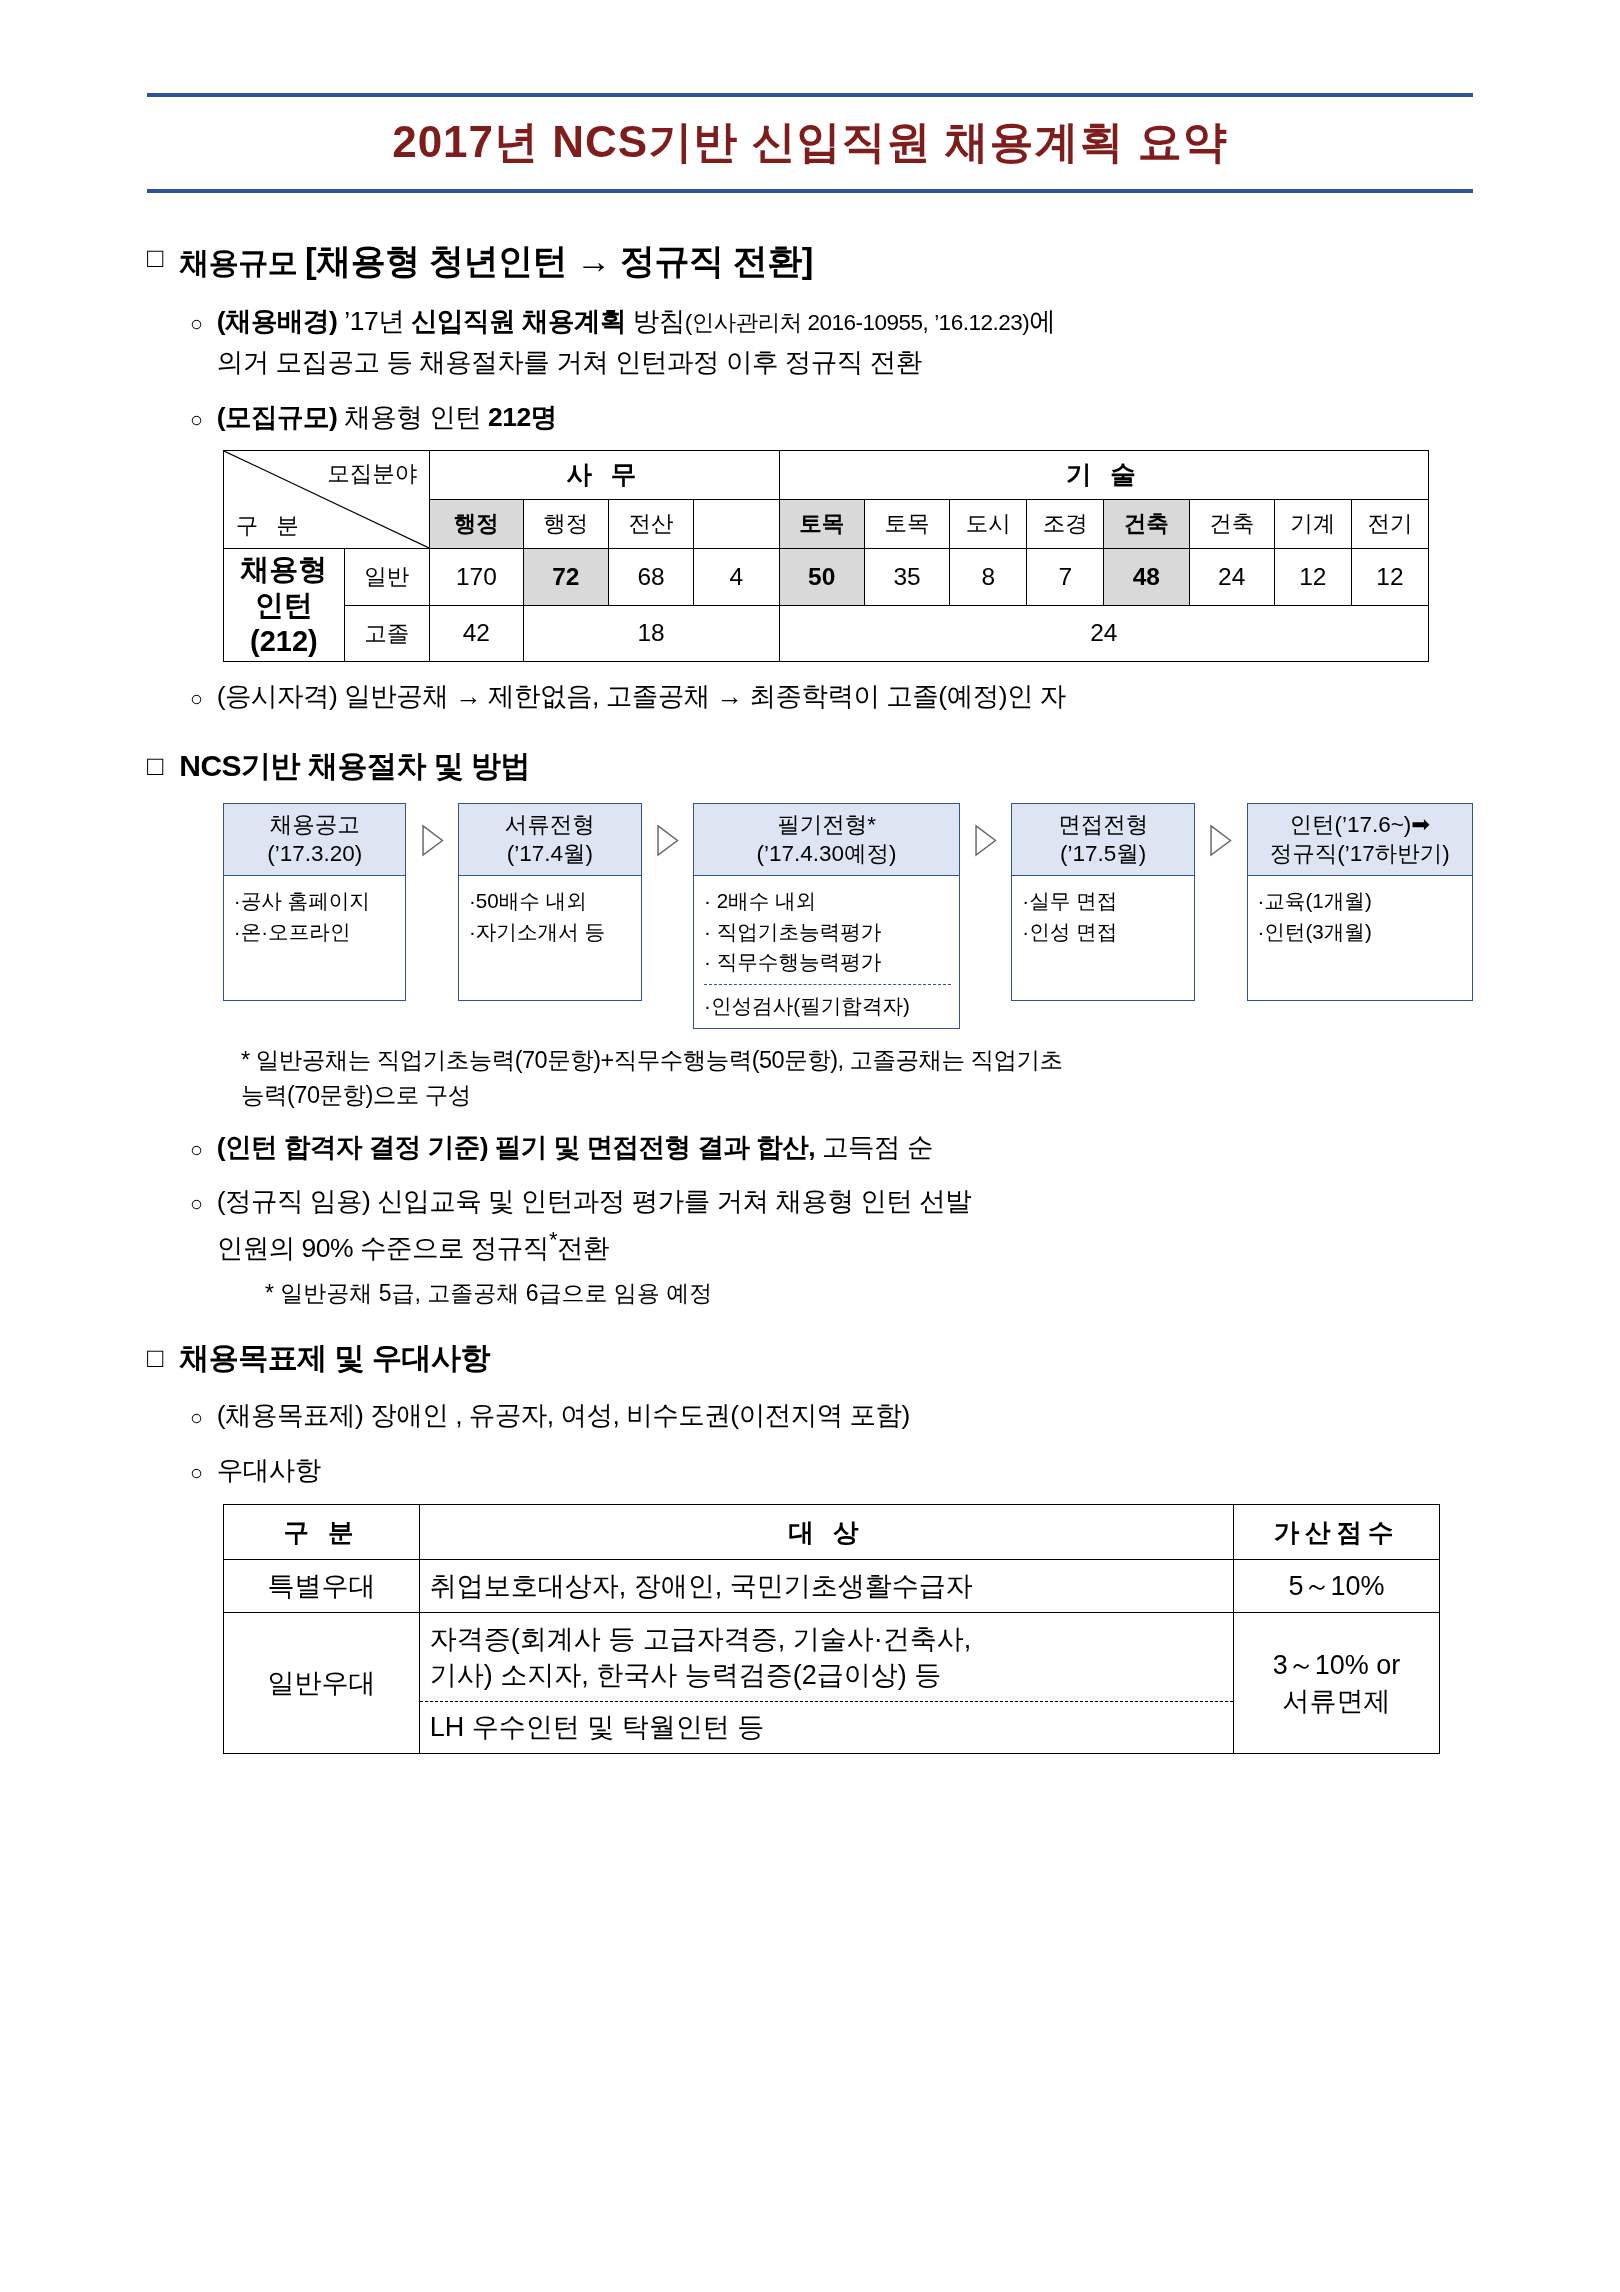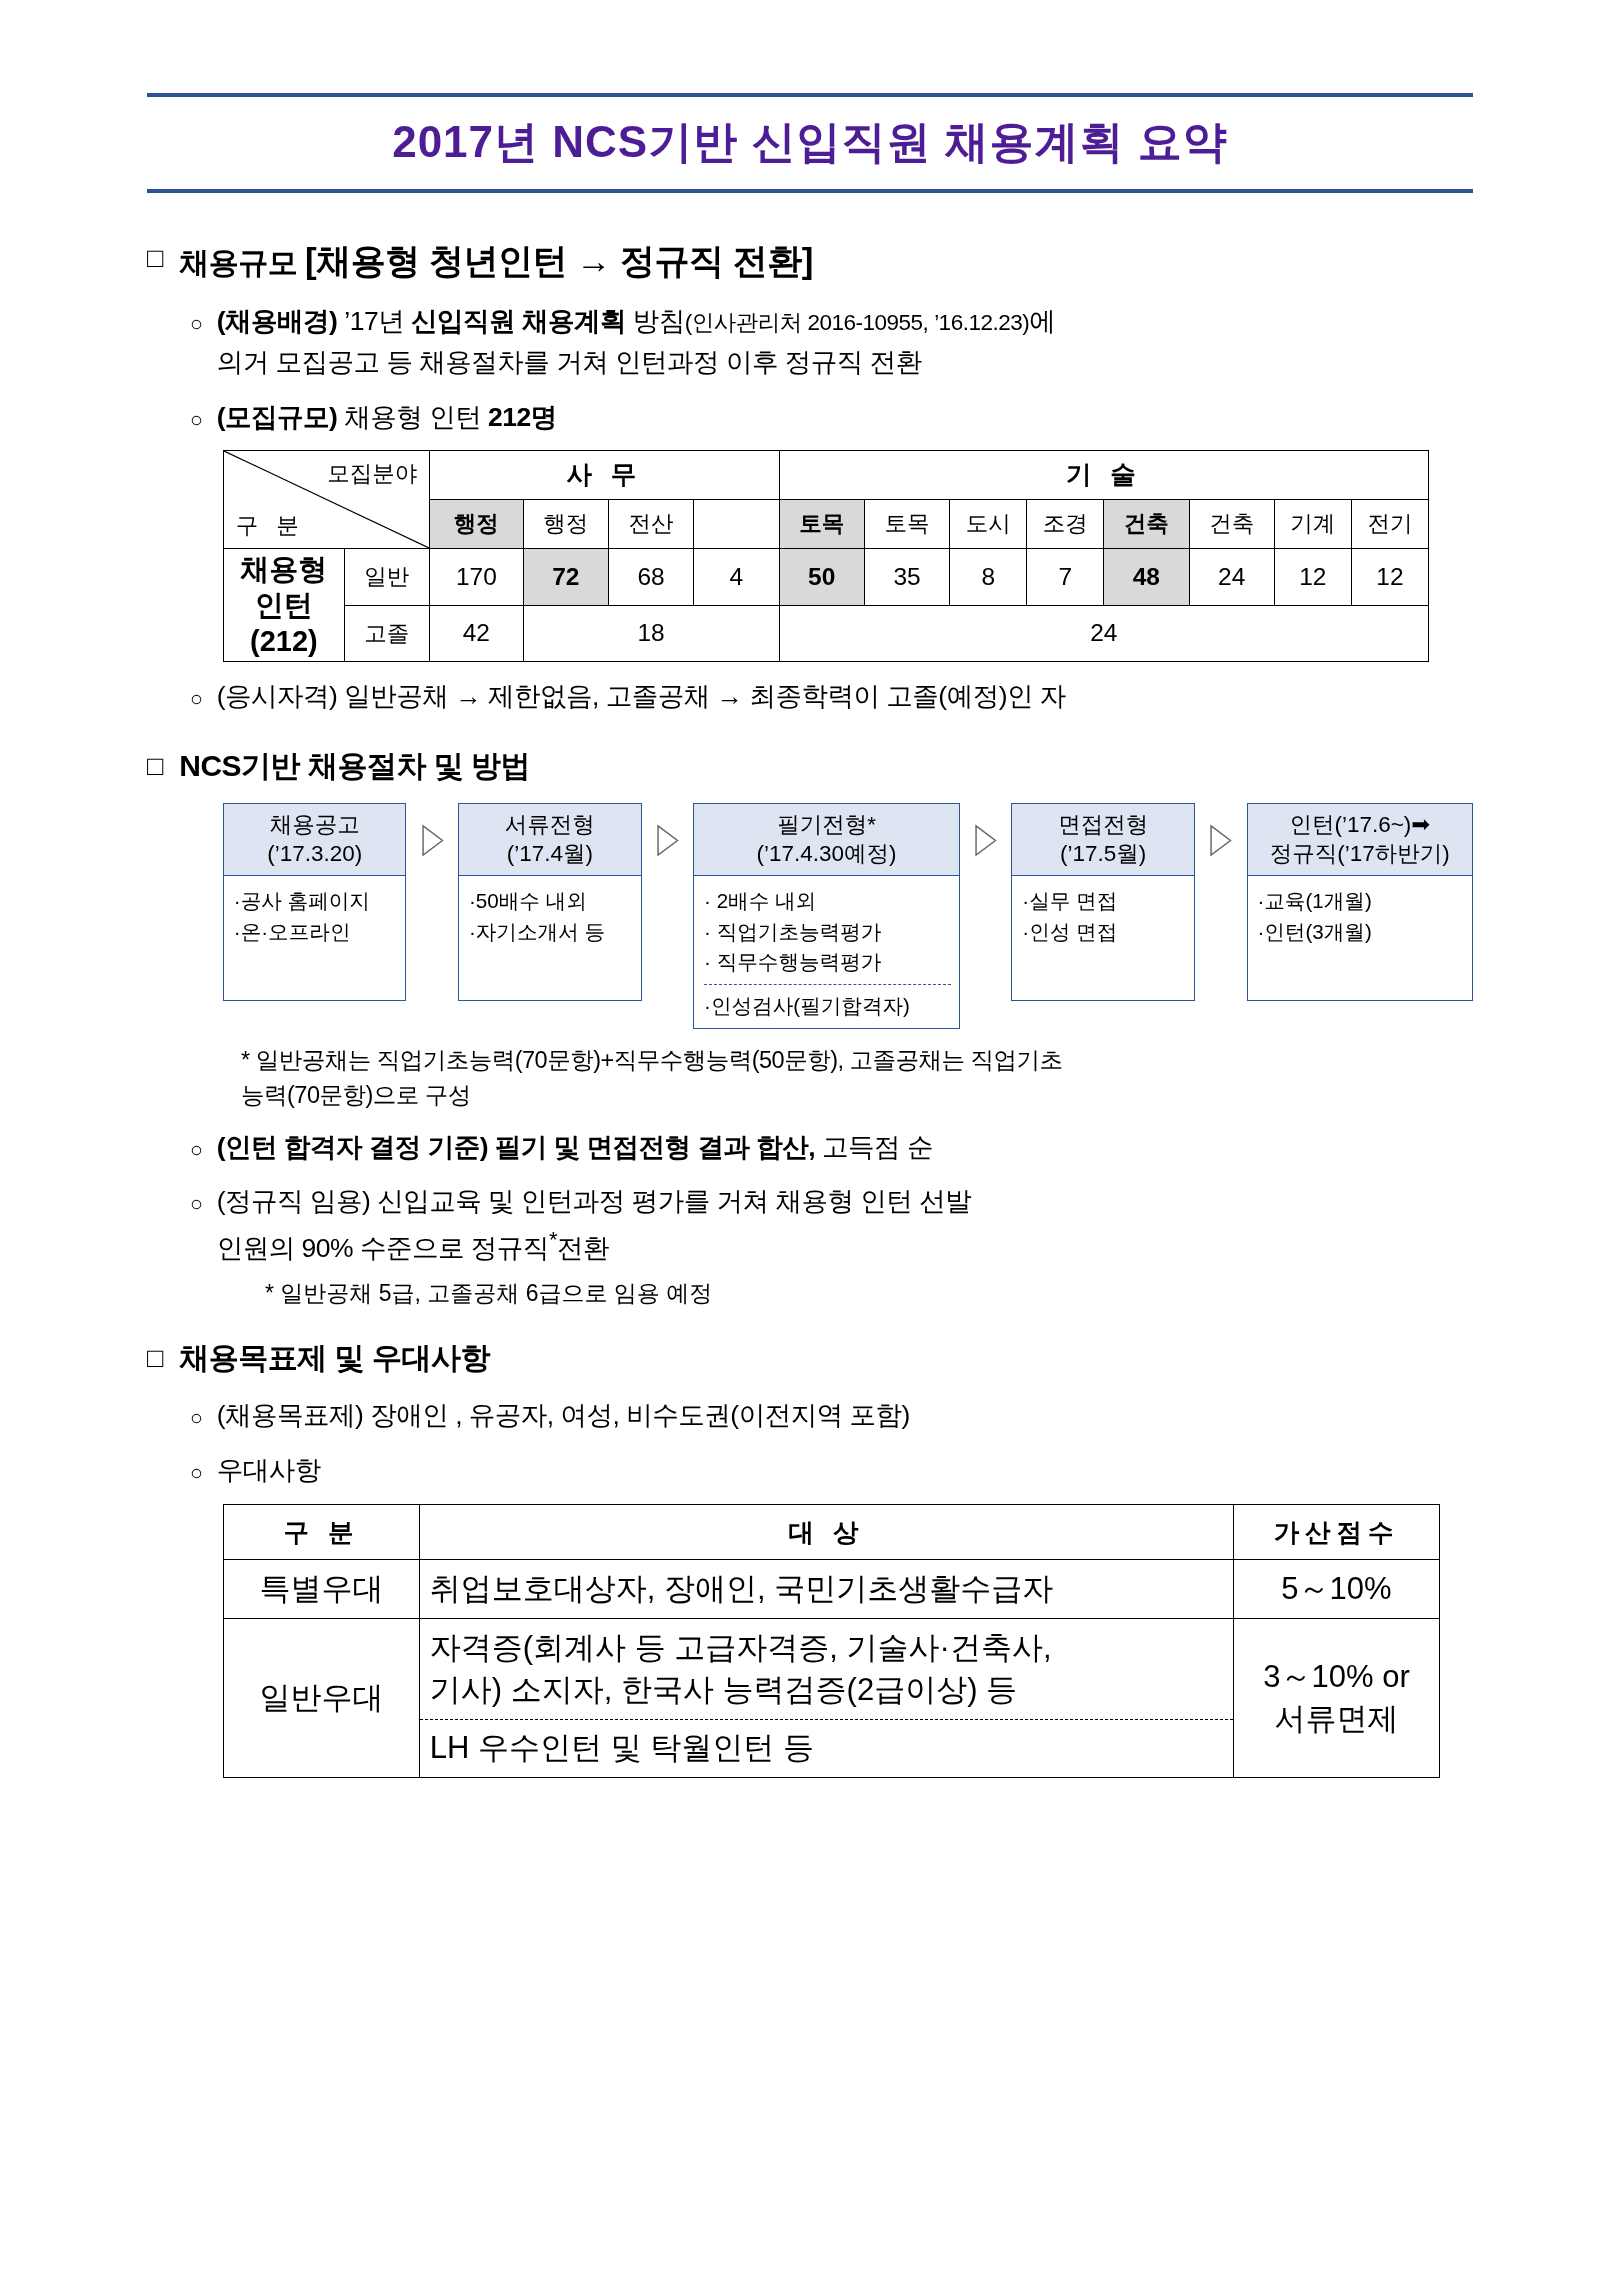--- a/index.html
+++ b/index.html
@@ -27,21 +27,21 @@
     border-top: 4.9px solid #2f5496;
     border-bottom: 4.9px solid #2f5496;
     padding: 15.7px 0 17.6px 0;
     text-align: center;
     margin-bottom: 45px;
   }
   .title-box .title-text {
     font-size: 44px;
     font-weight: bold;
     letter-spacing: 1px;
-    color: #4c1d95;
+    color: #7f1d1d;
   }
 
   
   .sec-head {
     display: flex;
     align-items: flex-start;
     gap: 15.7px;
     margin: 29px 0 15.7px 0;
   }
   .sec-head .sq {
@@ -177,21 +177,21 @@
   }
 
   
   .tbl2 {
     margin: 13.7px 0 19.6px 76px;
     width: 1215px;
     table-layout: fixed;
   }
   .tbl2 td, .tbl2 th {
     border: 1px solid #000;
-    font-size: 31px;
+    font-size: 27px;
     padding: 7.8px 9.8px;
     vertical-align: middle;
   }
   .tbl2 th {
     text-align: center;
     font-weight: bold;
     font-size: 25.5px;
     letter-spacing: 5.9px;
     height: 55px;
   }

